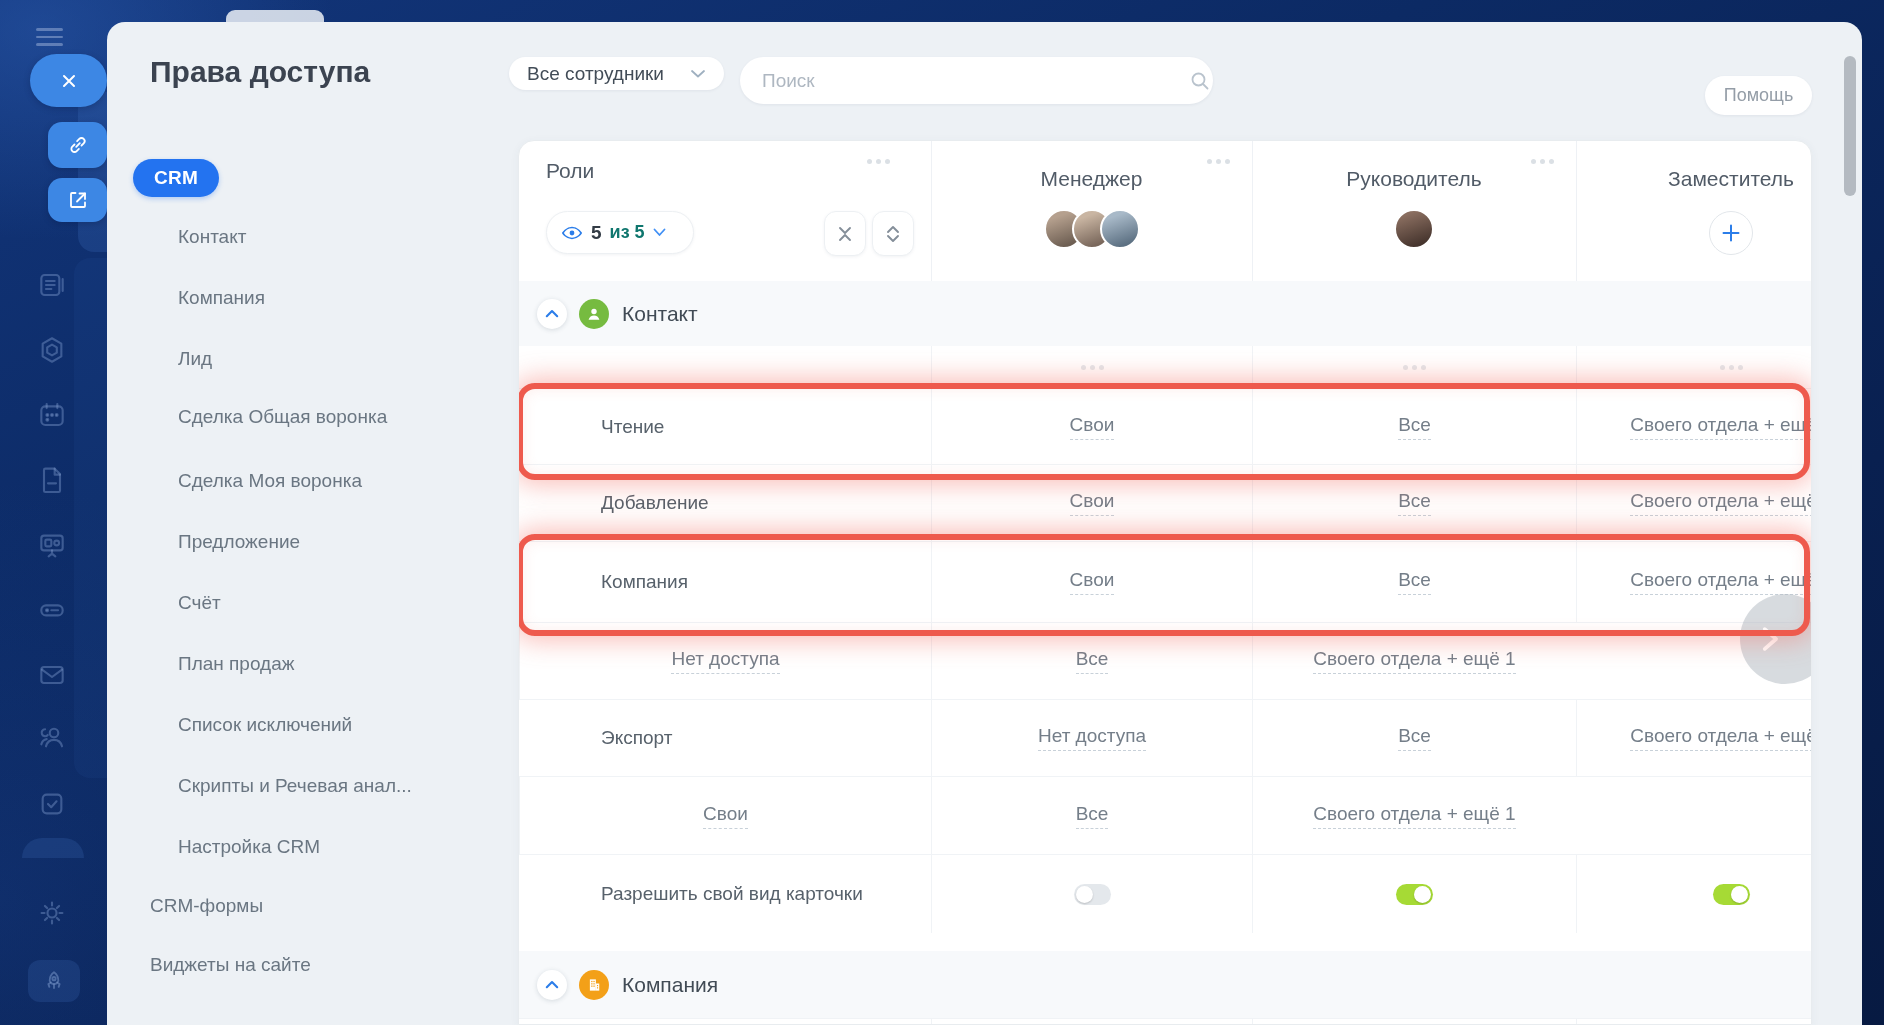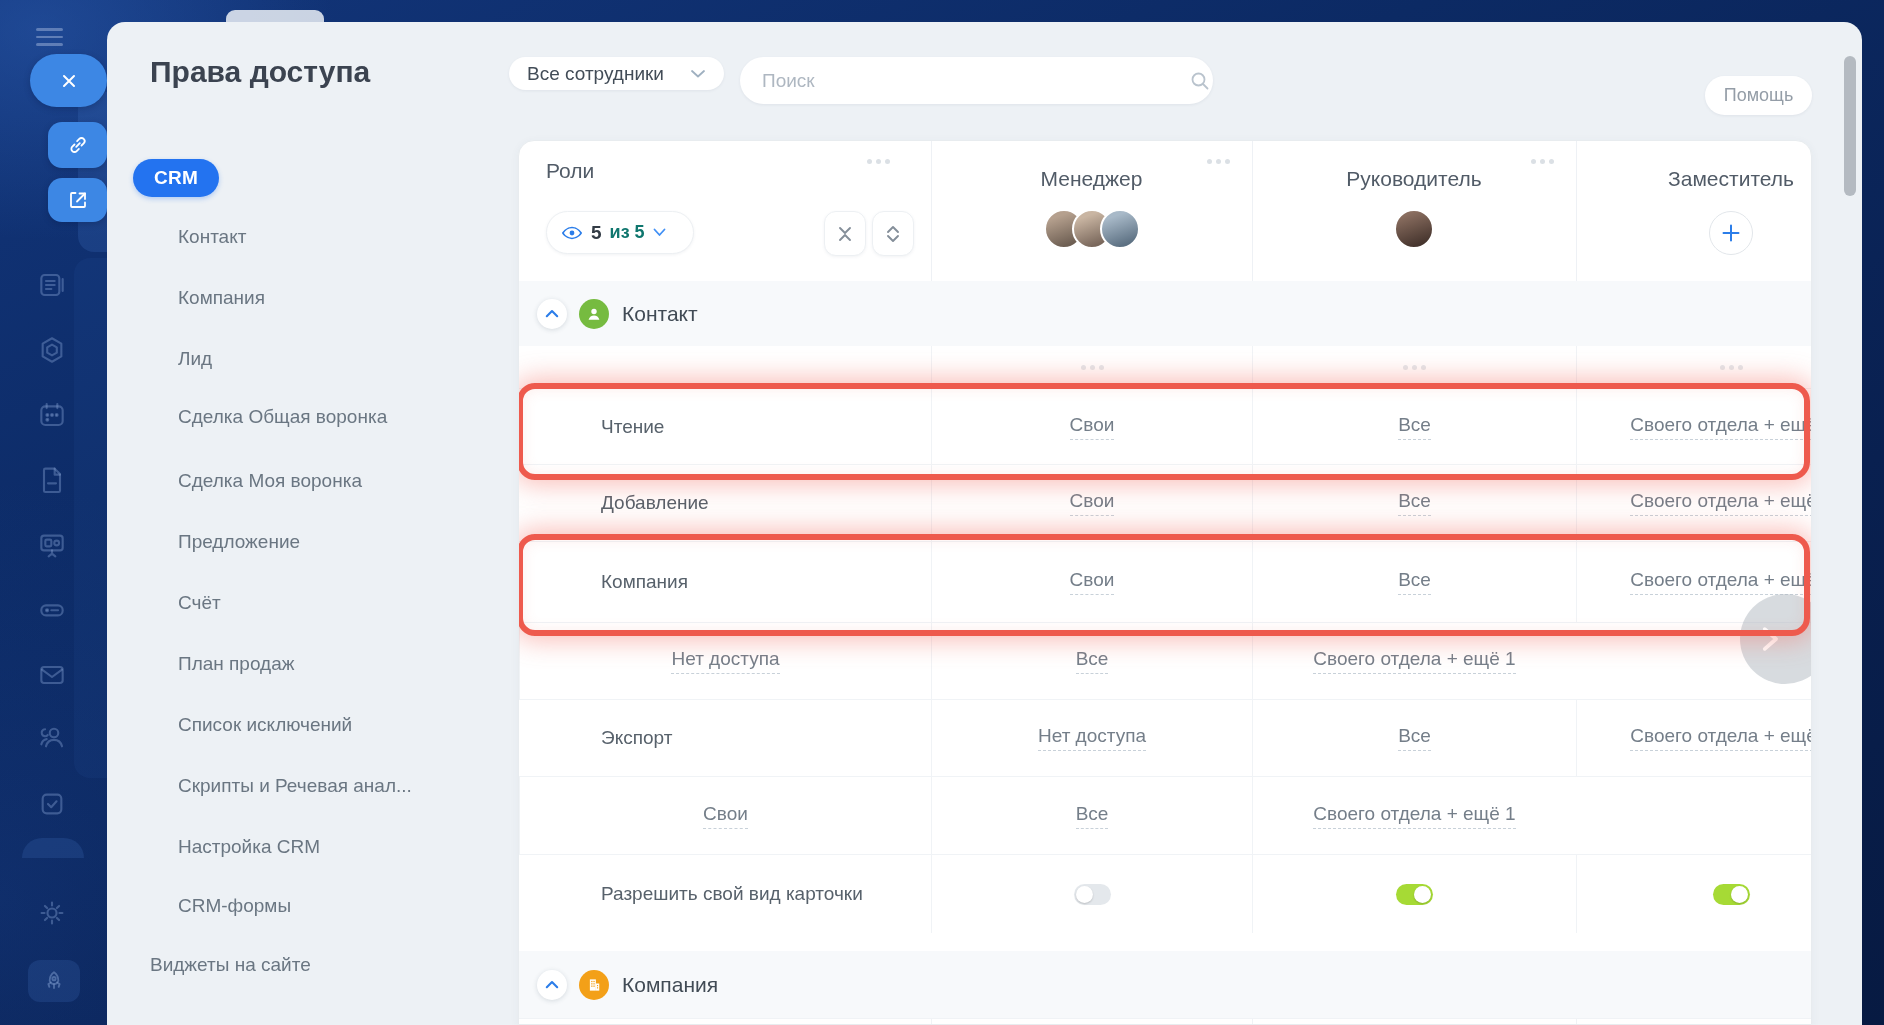--- a/index.html
+++ b/index.html
@@ -206,21 +206,21 @@
       <div class="menu-item" style="top: 287px;">Компания</div>
       <div class="menu-item" style="top: 348px;">Лид</div>
       <div class="menu-item" style="top: 406px;">Сделка Общая воронка</div>
       <div class="menu-item" style="top: 470px;">Сделка Моя воронка</div>
       <div class="menu-item" style="top: 531px;">Предложение</div>
       <div class="menu-item" style="top: 592px;">Счёт</div>
       <div class="menu-item" style="top: 653px;">План продаж</div>
       <div class="menu-item" style="top: 714px;">Список исключений</div>
       <div class="menu-item" style="top: 775px;">Скрипты и Речевая анал...</div>
       <div class="menu-item" style="top: 836px;">Настройка CRM</div>
-      <div class="menu-item top" style="top: 895px; margin-left: 28px;">CRM-формы</div>
+      <div class="menu-item top" style="top: 895px;">CRM-формы</div>
       <div class="menu-item top" style="top: 954px;">Виджеты на сайте</div>
     </div>
 
   <div class="chip filter-chip">
     <span class="lbl">Все сотрудники</span>
     <svg width="16" height="10" viewBox="0 0 16 10">
         <path d="M2 2l6 5.5L14 2" stroke="#9fb0c0" stroke-width="1.8" fill="none" stroke-linecap="round" stroke-linejoin="round"></path>
       </svg>
   </div>
   <div class="chip search-chip">

